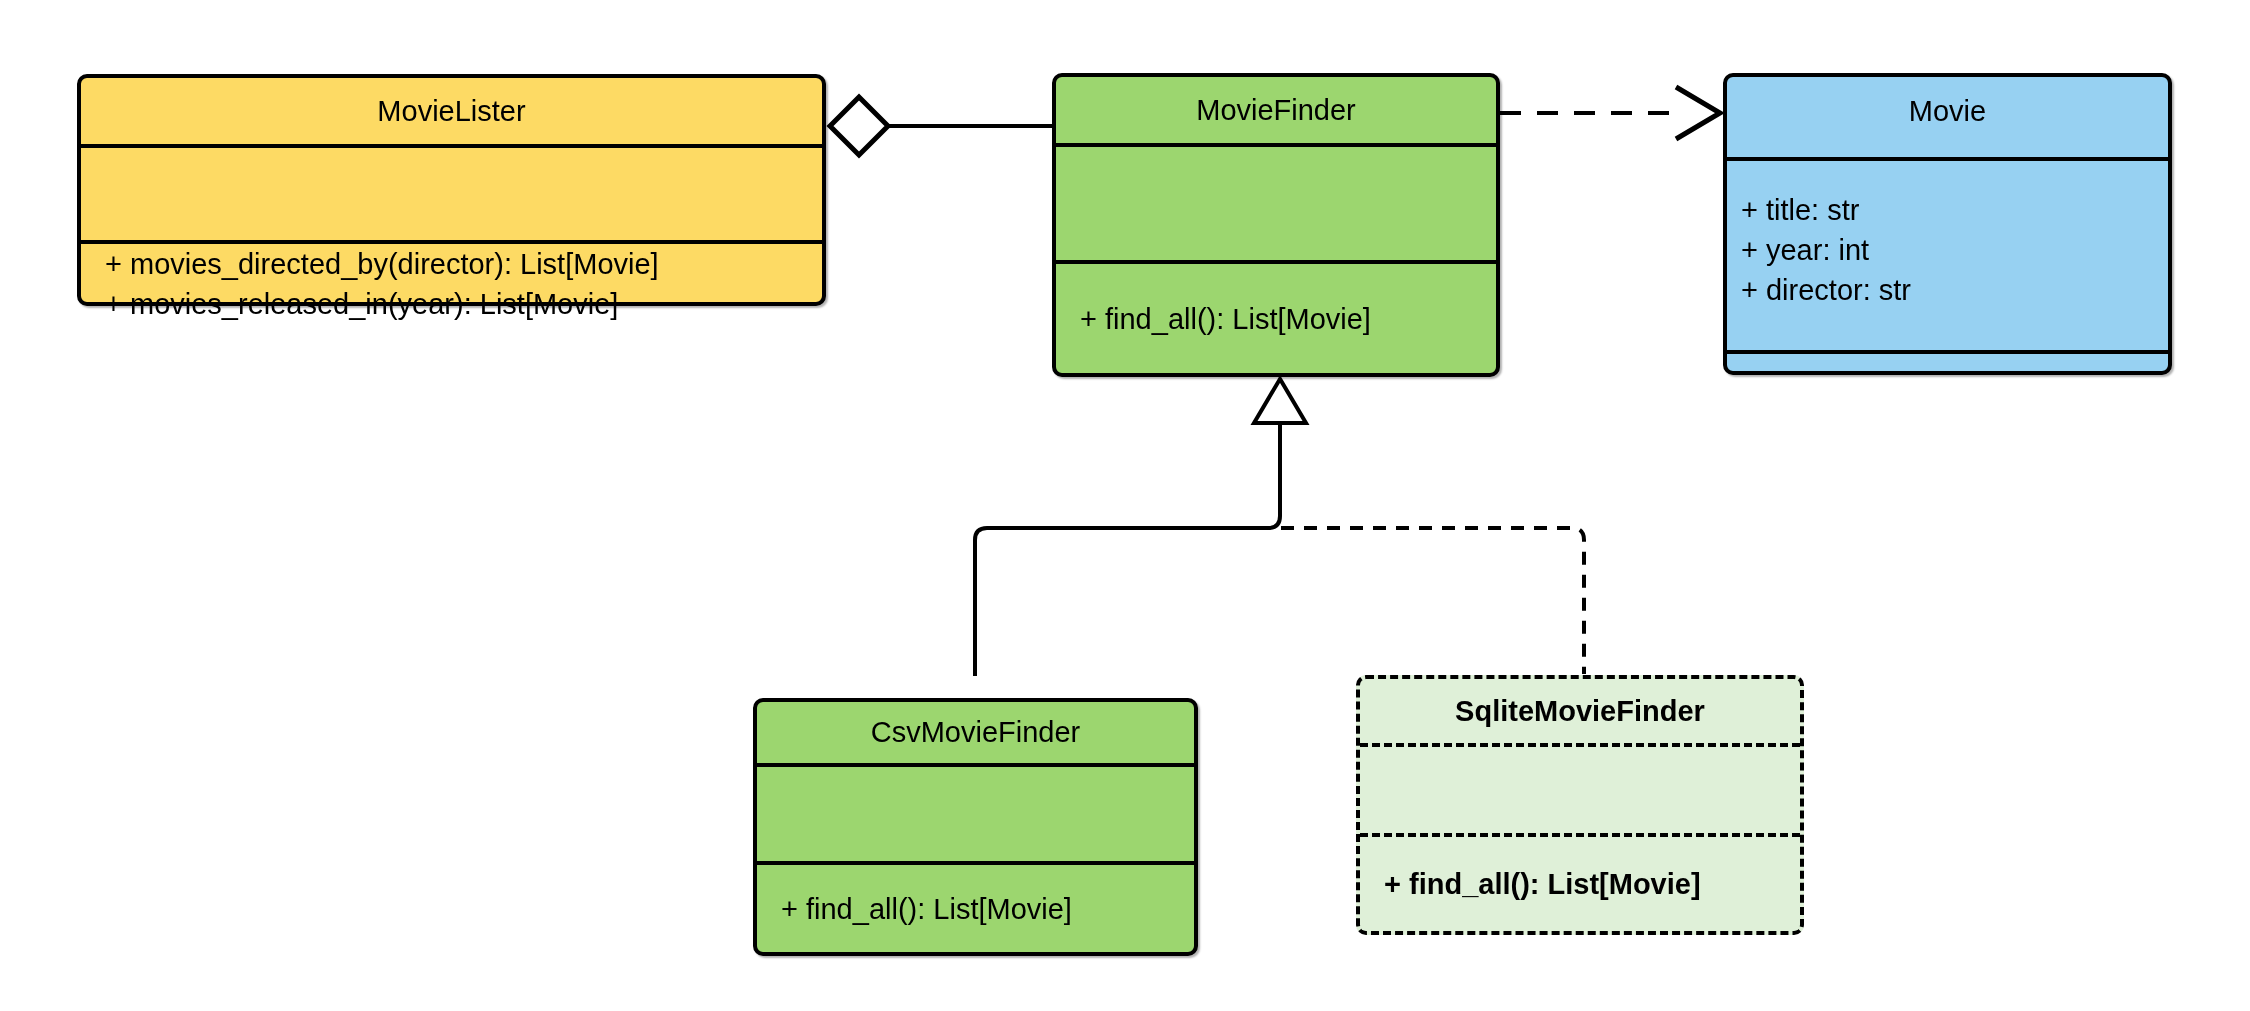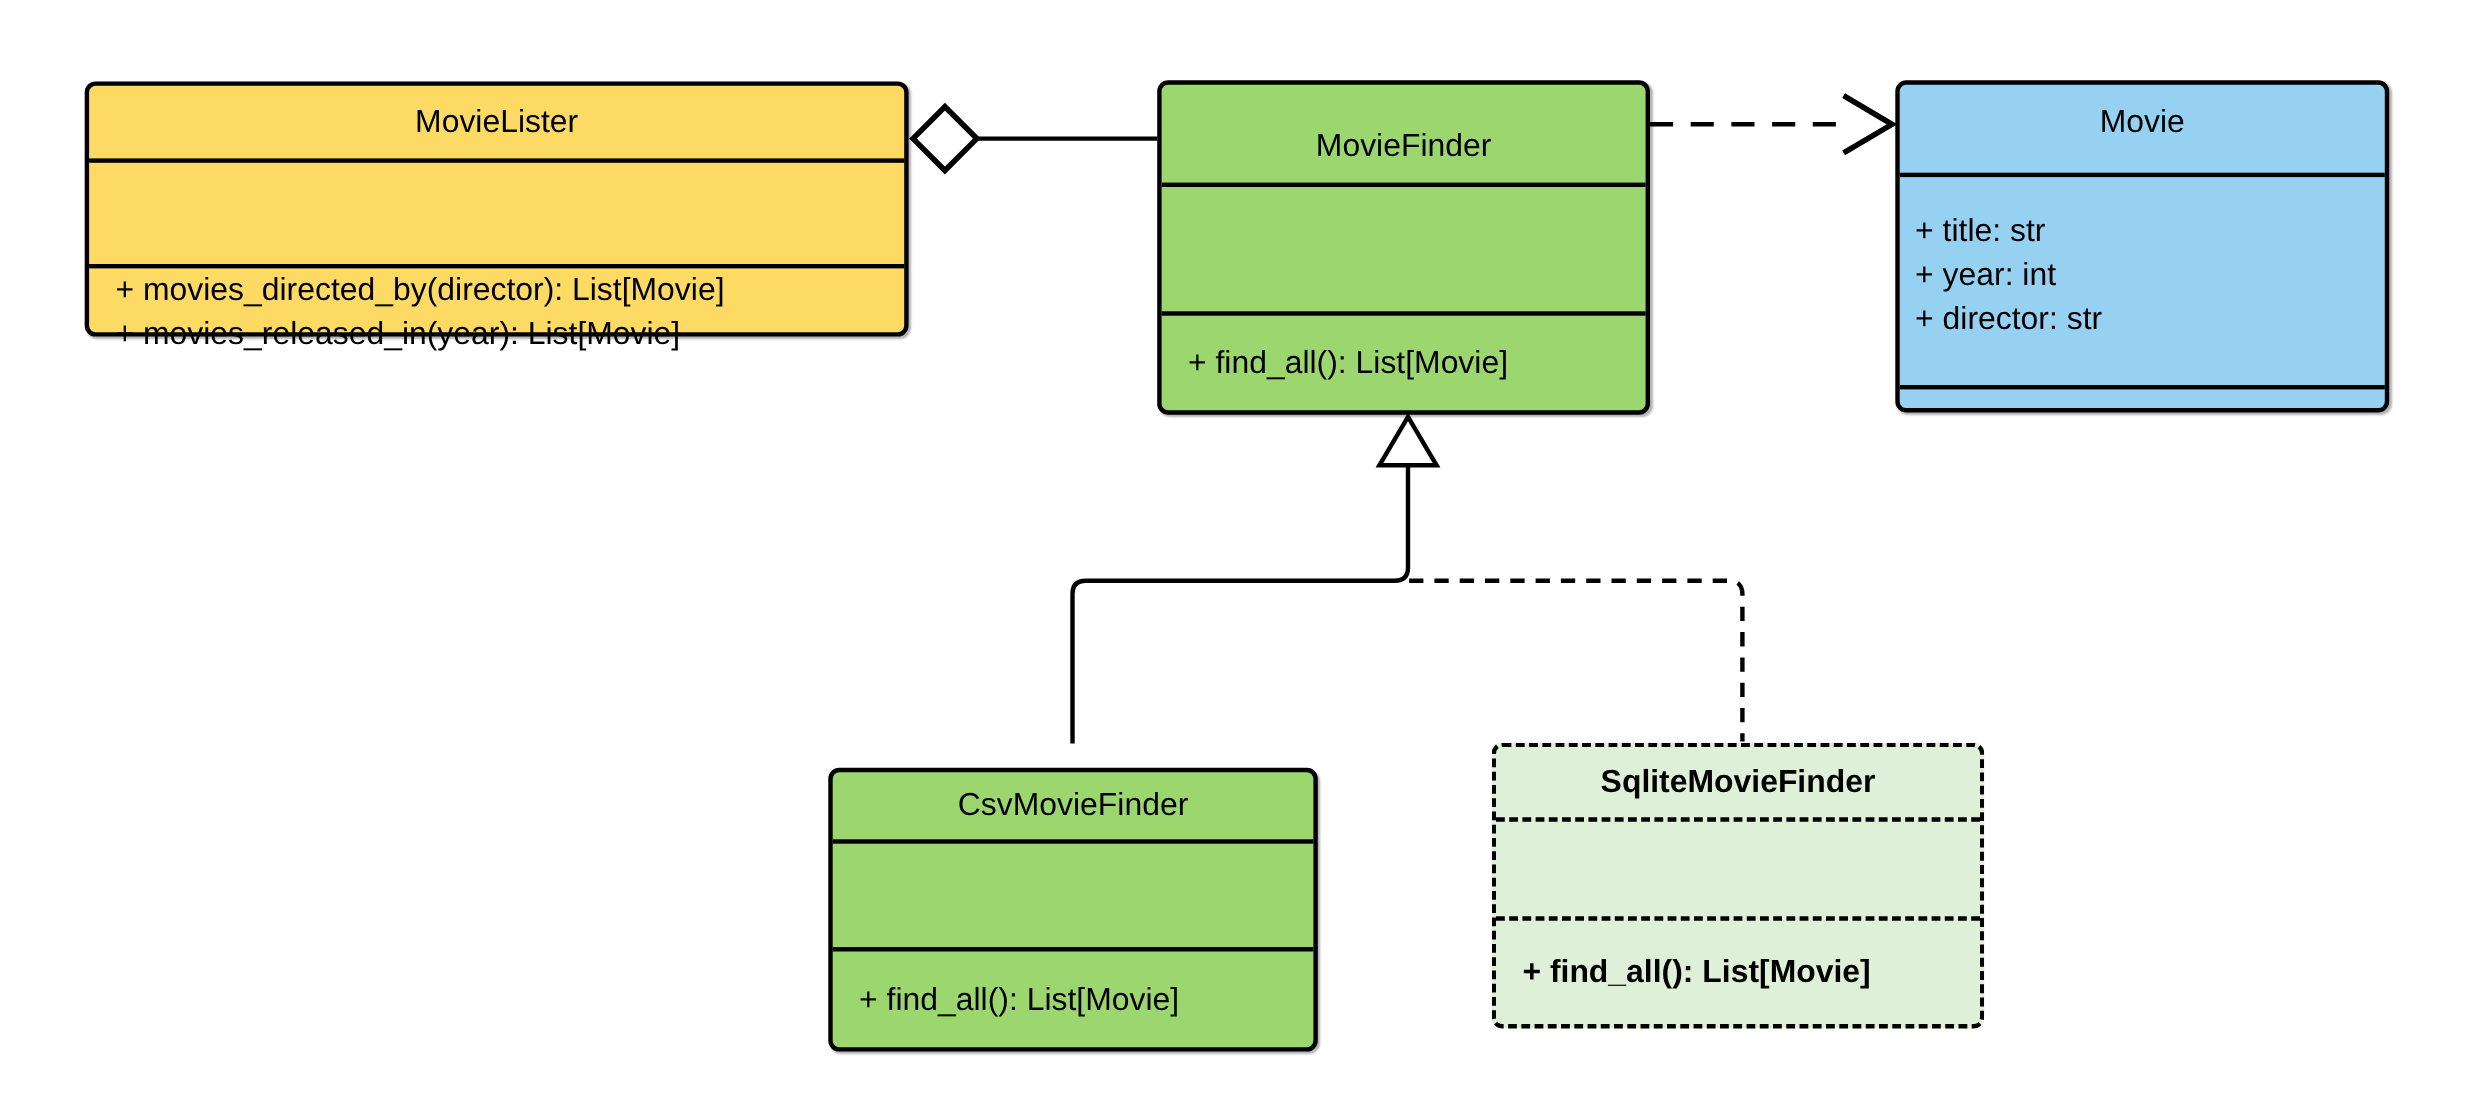--- a/index.html
+++ b/index.html
@@ -96,21 +96,21 @@
   <div class="uml-class" style="left: 77px; top: 74px; width: 749px; height: 232px; --fill: #FDDA64;">
     <div class="c-title" style="height:66px;">MovieLister</div>
     <div class="c-attrs" style="height:96px;"></div>
     <div class="c-methods">
       <div>+ movies_directed_by(director): List[Movie]</div>
       <div>+ movies_released_in(year): List[Movie]</div>
     </div>
   </div>
 
   <div class="uml-class" style="left: 1052px; top: 73px; width: 448px; height: 304px; --fill: #9CD66F;">
-    <div class="c-title" style="height:66px;margin-top:23px;">MovieFinder</div>
+    <div class="c-title" style="height:66px;">MovieFinder</div>
     <div class="c-attrs" style="height:117px;"></div>
     <div class="c-methods">
       <div>+ find_all(): List[Movie]</div>
     </div>
   </div>
 
   <div class="uml-class" style="left: 1723px; top: 73px; width: 449px; height: 302px; gap: 12px; --fill: #97D1F2;">
     <div class="c-title" style="height:68px;">Movie</div>
     <div class="c-attrs" style="height:181px;">
       <div>+ title: str</div>

